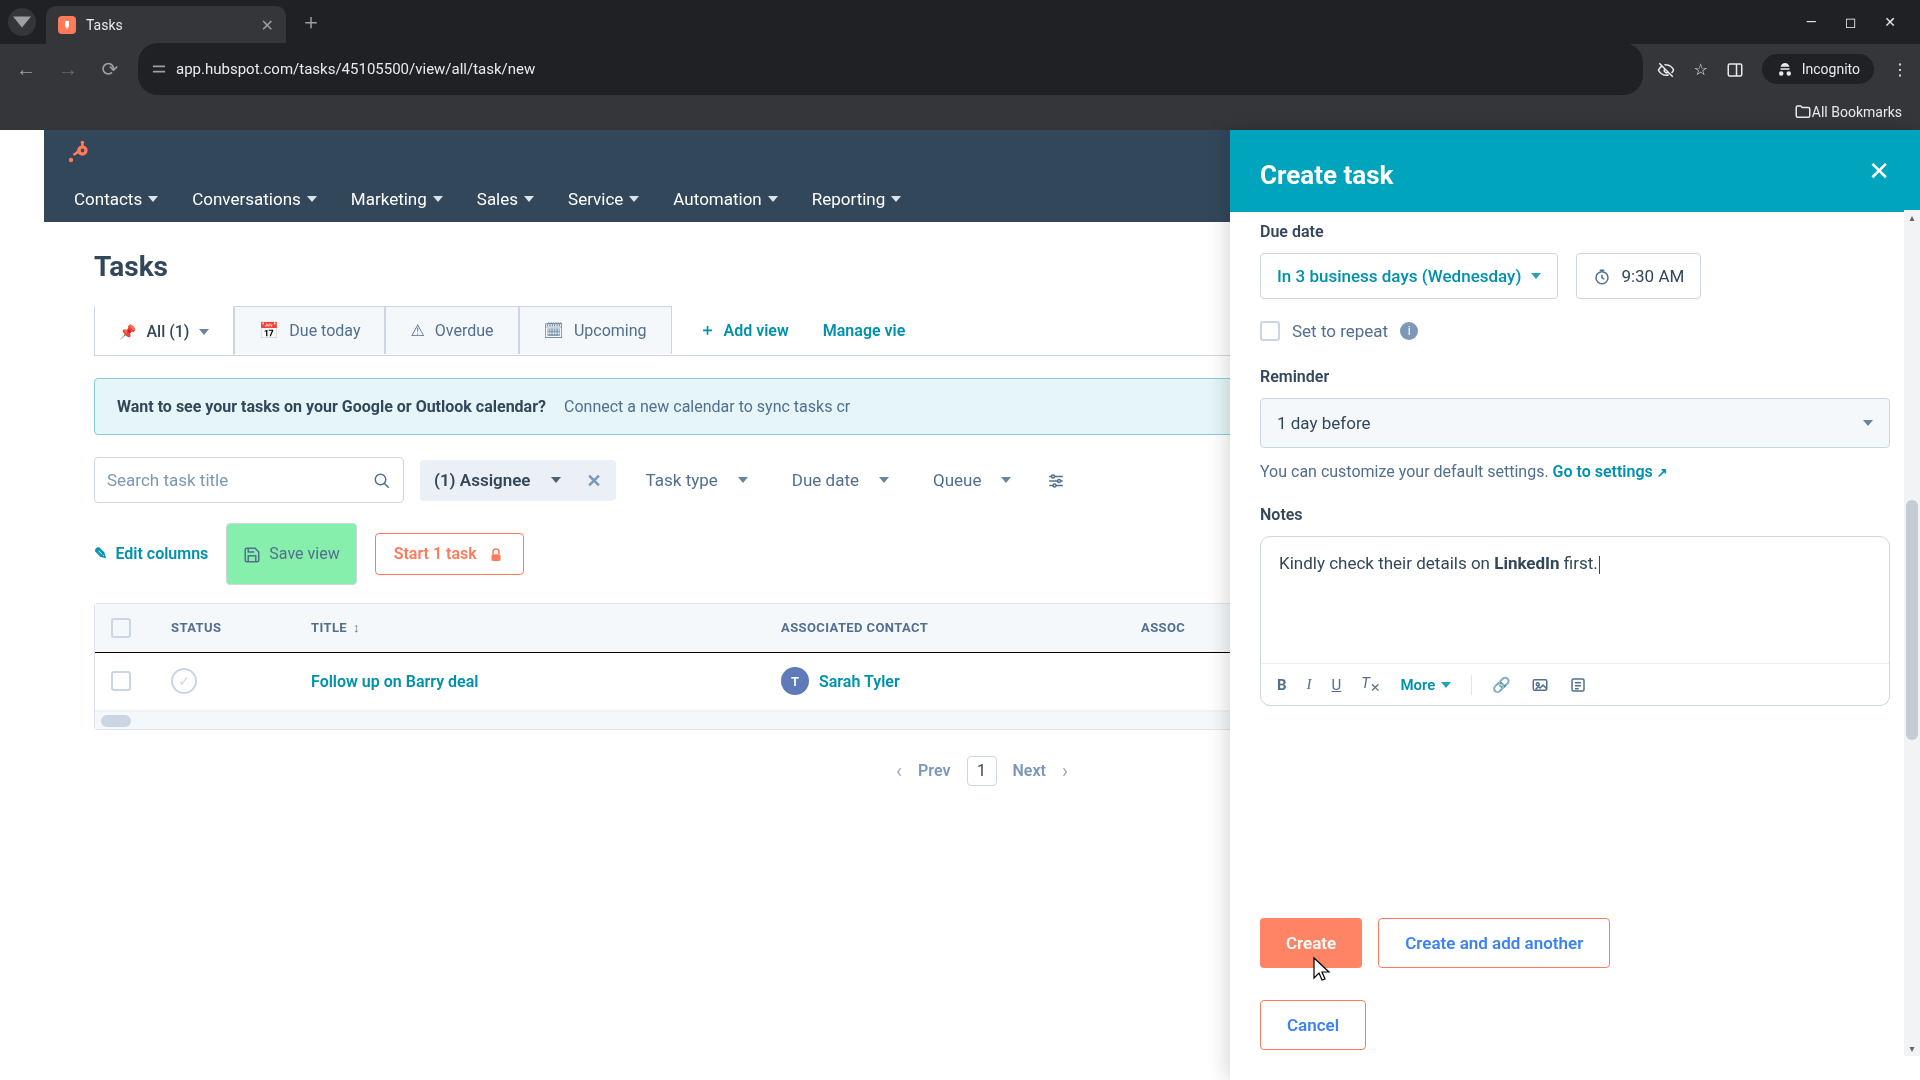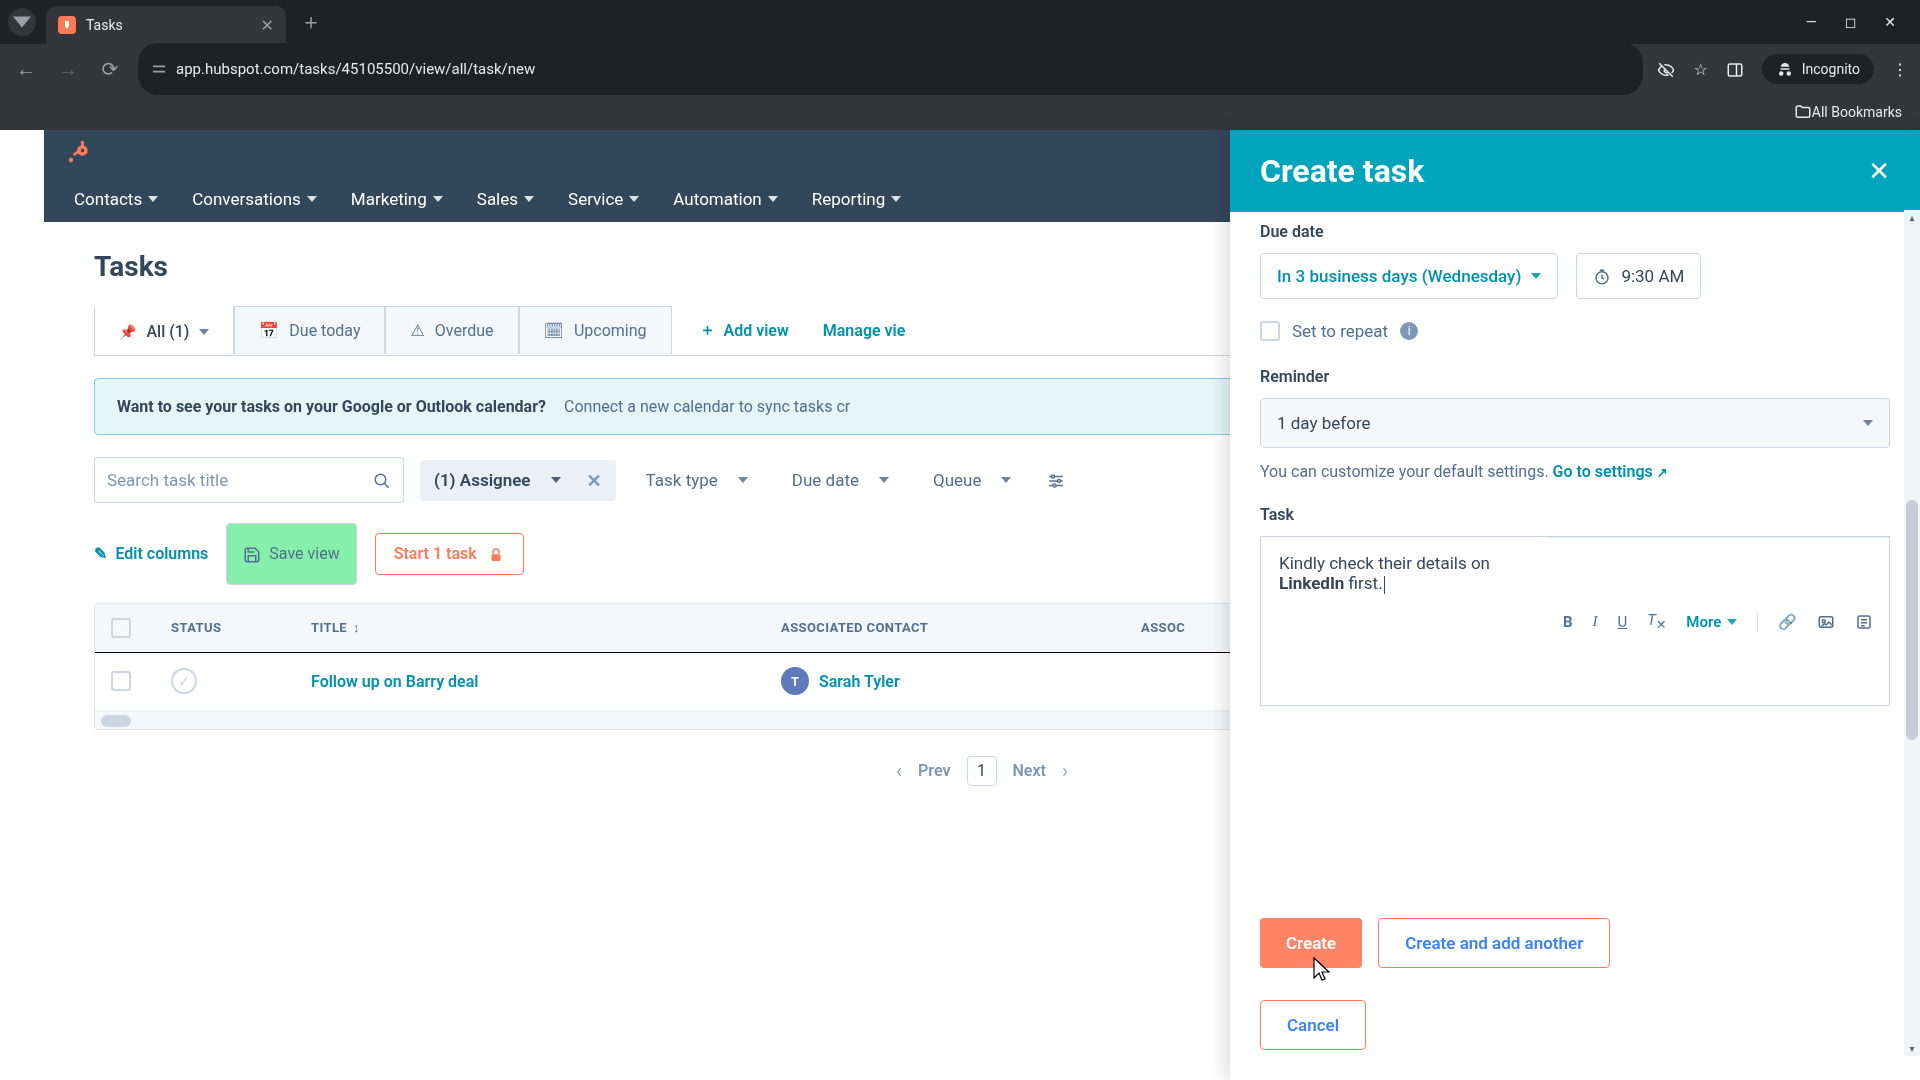--- a/index.html
+++ b/index.html
@@ -76,36 +76,36 @@
 
 .pager { display: flex; align-items: center; justify-content: center; gap: 16px; margin-top: 26px; color: #7c98b6; font-size: 16px; position: relative; }
 .pager .pg-num { border: 1px solid #cbd6e2; border-radius: 4px; width: 30px; height: 30px; display: flex; align-items: center; justify-content: center; color: #33475b; }
 .pager .per-page { position: absolute; right: 0; color: #0091ae; font-weight: 600; display: flex; align-items: center; gap: 8px; }
 .pager .prev, .pager .next { color: #7c98b6; font-weight: 600; }
 .pager .chev { font-size: 20px; color: #99acc2; }
 
 
 .panel { position: absolute; top: 130px; right: 0; width: 690px; bottom: 0; background: #fff; box-shadow: -4px 0 18px rgba(0,0,0,.15); display: flex; flex-direction: column; }
 .panel-head { background: #00a4bd; color: #fff; padding: 22px 30px; display: flex; align-items: center; justify-content: space-between; }
-.panel-title { font-size: 32px; font-weight: 700; }
+.panel-title { font-size: 26px; font-weight: 700; margin-top: 8px; }
 .panel-close { font-size: 26px; cursor: pointer; }
 .panel-body { padding: 10px 30px 20px; overflow-y: auto; flex: 1; position: relative; }
 .field-label { font-size: 16px; color: #33475b; font-weight: 600; margin-bottom: 12px; }
 .inline-row { display: flex; gap: 18px; align-items: center; margin-bottom: 22px; }
 .select-box { border: 1px solid #cbd6e2; border-radius: 4px; padding: 12px 16px; font-size: 17px; color: #33475b; display: flex; align-items: center; gap: 10px; background: #f5f8fa; }
 .select-box.light { background: #fff; color: #0091ae; font-weight: 500; }
 .select-box .ico { font-size: 16px; color: #516f90; }
 .chk-row { display: flex; align-items: center; gap: 12px; color: #516f90; font-size: 17px; margin-bottom: 26px; }
 .chk { width: 20px; height: 20px; border: 2px solid #cbd6e2; border-radius: 3px; }
 .info-ico { width: 18px; height: 18px; border-radius: 50%; background: #7c98b6; color: #fff; font-size: 12px; display: inline-flex; align-items: center; justify-content: center; }
 .wide-select { border: 1px solid #cbd6e2; border-radius: 4px; padding: 14px 16px; font-size: 17px; color: #33475b; display: flex; justify-content: space-between; align-items: center; background: #f5f8fa; margin-bottom: 14px; }
 .hint { font-size: 16px; color: #516f90; margin-bottom: 24px; }
 .hint a { color: #0091ae; font-weight: 600; text-decoration: none; }
 .ext-ico { font-size: 13px; }
-.notes-box { border: 1px solid #cbd6e2; border-radius: 0; min-height: 170px; display: flex; flex-direction: row; }
+.notes-box { border: 1px solid #cbd6e2; border-radius: 10px; min-height: 170px; display: flex; flex-direction: column; }
 .notes-content { padding: 16px 18px; font-size: 17px; color: #33475b; flex: 1; }
 .notes-content .bold { font-weight: 700; }
 .notes-cursor { display:inline-block; width:1px; height:18px; background:#33475b; margin-left:1px; vertical-align: middle; }
 .notes-toolbar { border-top: 1px solid #eaeef3; padding: 10px 16px; display: flex; align-items: center; gap: 20px; color: #516f90; font-size: 15px; }
 .notes-toolbar .b { font-weight: 700; }
 .notes-toolbar .i { font-style: italic; font-family: serif; }
 .notes-toolbar .u { text-decoration: underline; }
 .notes-toolbar .more { color: #0091ae; font-weight: 600; display: flex; align-items: center; gap: 6px; }
 .notes-toolbar .divider { width: 1px; height: 20px; background: #dfe3eb; }
 .panel-footer { padding: 20px 30px 30px; display: flex; flex-wrap: wrap; gap: 16px; border-top: 0; }
@@ -407,21 +407,21 @@
 
     <div class="field-label">Reminder</div>
     <div class="wide-select">
       <span>1 day before</span>
       <span class="caret-down" style="border-top-color:#516f90"></span>
     </div>
     <div class="hint">
       <span>You can customize your default settings. </span><a><span>Go to settings</span> <span class="ext-ico">↗</span></a>
     </div>
 
-    <div class="field-label">Task</div>
+    <div class="field-label">Notes</div>
     <div class="notes-box">
       <div class="notes-content">
         <span>Kindly check their details on </span><span class="bold">LinkedIn</span><span> first.</span><span class="notes-cursor"></span>
       </div>
       <div class="notes-toolbar">
         <span class="b">B</span>
         <span class="i">I</span>
         <span class="u">U</span>
         <span><span style="font-style:italic">T</span><sub>✕</sub></span>
         <span class="more">

